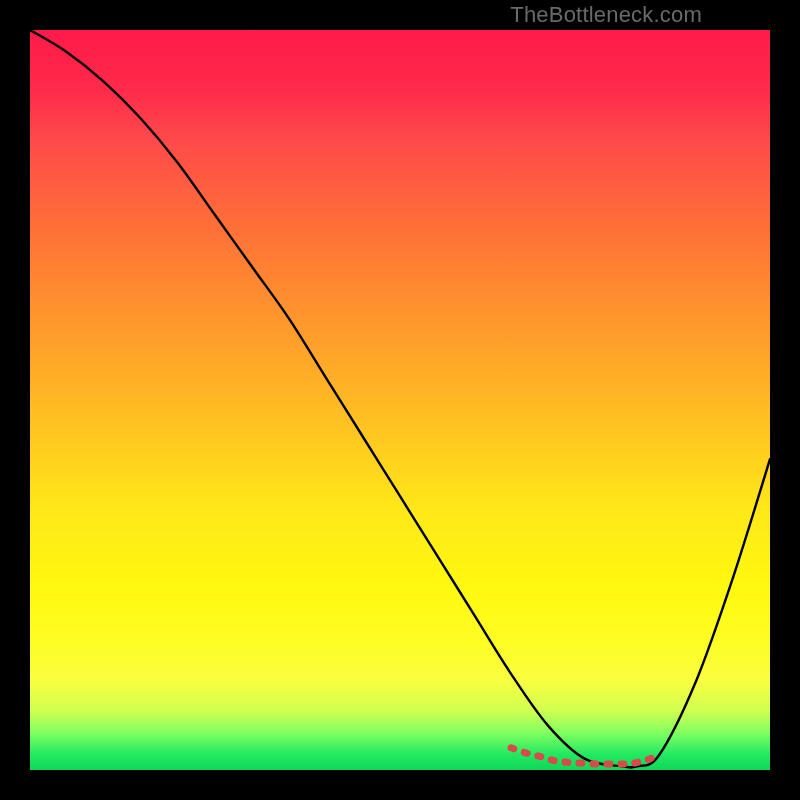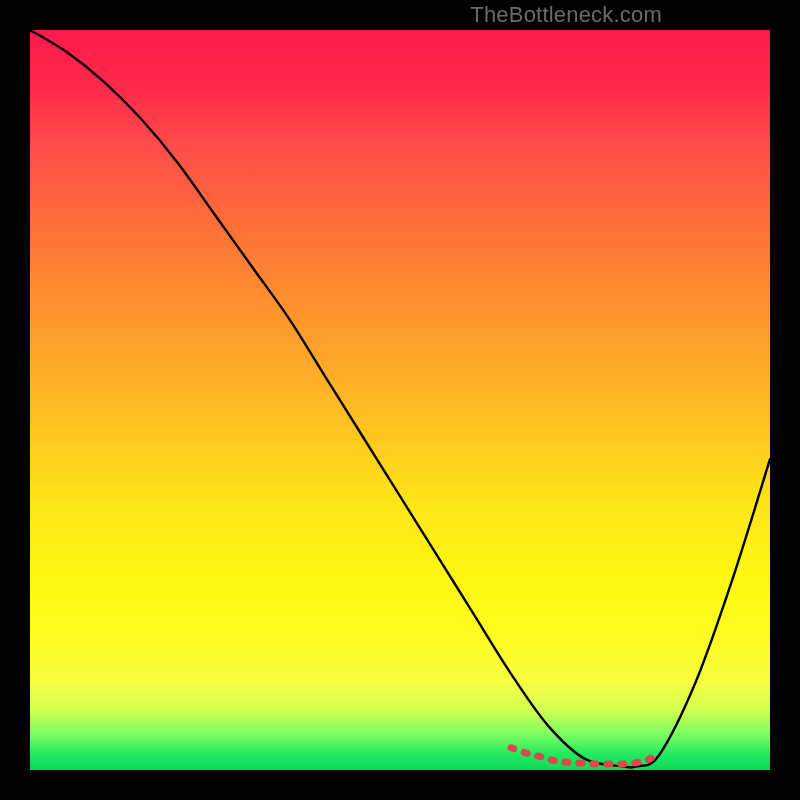--- a/index.html
+++ b/index.html
@@ -8,20 +8,21 @@
     width: 800px;
     height: 800px;
     background: #000;
     overflow: hidden;
   }
   .chart-container {
     position: relative;
     width: 692px;
     height: 800px;
     background: #000;
+    padding-left: 40px;
   }
   .plot-area {
     position: absolute;
     left: 30px;
     top: 30px;
     width: 740px;
     height: 740px;
     background: linear-gradient(to bottom,
       #ff1a4a 0%,
       #ff2a4a 8%,

